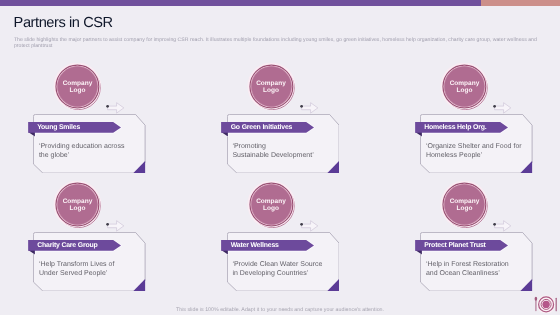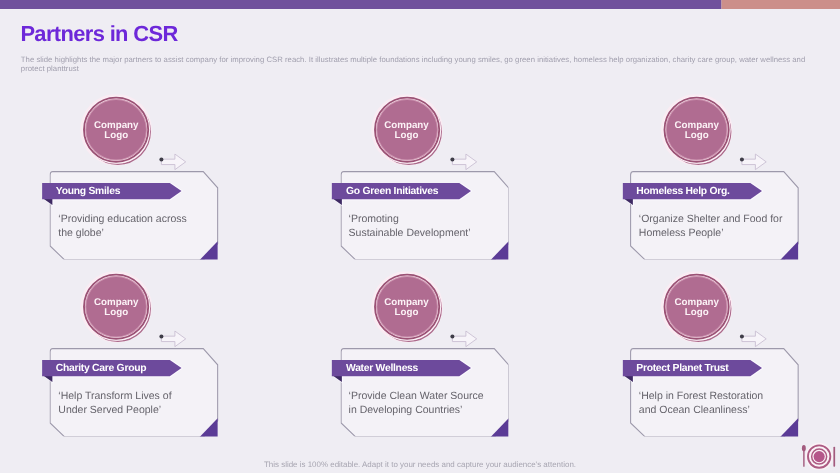--- a/index.html
+++ b/index.html
@@ -3,21 +3,21 @@
 <meta charset="utf-8">
 <style>
   html,body{margin:0;padding:0;}
   body{width:560px;height:315px;overflow:hidden;background:#efedf3;
        font-family:"Liberation Sans",sans-serif;-webkit-font-smoothing:antialiased;
        text-rendering:geometricPrecision;}
   .slide{position:relative;width:560px;height:315px;background:#efedf3;}
   .topbar{position:absolute;left:0;top:0;width:560px;height:5.5px;display:flex;}
   .topbar .seg1{flex:0 0 480.7px;background:#70509c;}
   .topbar .seg2{flex:1;background:#cc8f8a;}
-  .title{position:absolute;left:13.6px;top:14.5px;font-size:14.6px;line-height:16px;color:#6d28d9;font-weight:700;letter-spacing:-0.42px;}
+  .title{position:absolute;left:13.6px;top:14.5px;font-size:14.6px;line-height:16px;color:#0f172a;font-weight:400;letter-spacing:-0.42px;}
   .subtitle{position:absolute;left:13.9px;top:37px;width:528px;font-size:5.15px;line-height:6.1px;color:#a09ead;letter-spacing:0.02px;}
   .cell{position:absolute;width:112px;height:110px;}
   .cell.c0{left:33.4px;} .cell.c1{left:226.9px;} .cell.c2{left:420.4px;}
   .cell.r0{top:63px;} .cell.r1{top:181px;}
 
   
   .logo{position:absolute;left:20.1px;top:-0.5px;width:50px;height:48px;}
   .logo svg{position:absolute;left:0;top:0;}
   .logo .lbl{position:absolute;left:2.5px;top:17px;width:43px;text-align:center;
     font-size:6.5px;line-height:7.4px;font-weight:bold;color:#fcf2f6;letter-spacing:0px;}

